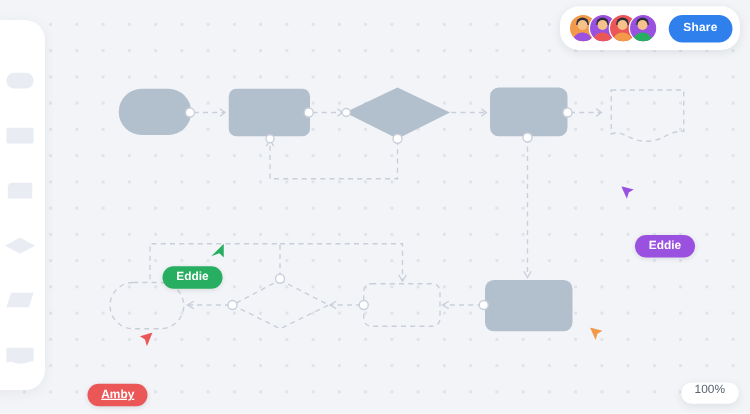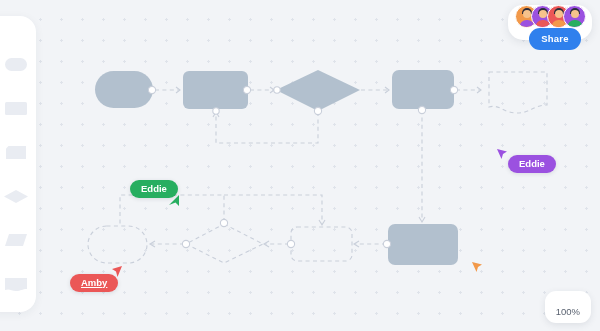--- a/index.html
+++ b/index.html
@@ -28,21 +28,21 @@
     width:34px;height:44px;display:flex;align-items:center;justify-content:center;
     margin-right:3px;cursor:pointer;
   }
   .tool svg{display:block;}
   .tool .fillshape{fill:#e9ecf2;}
   
   #topbar{
     position:absolute;right:8px;top:5px;height:35px;
     background:#ffffff;border-radius:15px;
     box-shadow:0 2px 8px rgba(40,50,70,.10);
-    display:flex;align-items:center;padding:0 6px 0 7px;gap:0;flex-direction:column;
+    display:flex;align-items:center;padding:0 6px 0 7px;gap:0;
   }
   .avatars{display:flex;align-items:center;}
   .avatar{
     width:21px;height:21px;border-radius:50%;
     border:1.6px solid #ffffff;margin-left:-7px;position:relative;overflow:hidden;
     box-sizing:content-box;
   }
   .avatar:first-child{margin-left:0;}
   .av-face{position:absolute;left:50%;top:4px;transform:translateX(-50%);
            width:8px;height:8px;border-radius:50%;}
@@ -54,35 +54,35 @@
     margin-left:9px;background:#2f80ed;color:#ffffff;
     font-size:9.5px;font-weight:bold;letter-spacing:.2px;
     border:none;border-radius:11px;padding:5px 12px 6px;cursor:pointer;
     font-family:"Liberation Sans", sans-serif;
   }
   
   #zoom-pill{
     position:absolute;right:9px;bottom:8px;
     background:#ffffff;border-radius:11px;
     box-shadow:0 2px 7px rgba(40,50,70,.10);
-    padding:15px 11px 6px;font-size:9.5px;color:#5a6270;cursor:pointer;
+    padding:0 11px 6px;font-size:9.5px;color:#5a6270;cursor:pointer;
   }
   
   #canvas{position:absolute;left:0;top:0;width:600px;height:331px;}
   .sh-fill{fill:#b2c0ce;}
   .sh-ghost{fill:none;stroke:#c9cfda;stroke-width:1.1;stroke-dasharray:4 3.4;}
   .link{fill:none;stroke:#c9cfda;stroke-width:1.1;stroke-dasharray:4 3.4;}
   .dot{fill:#ffffff;stroke:#c9cfda;stroke-width:1.1;}
   .arrow{fill:none;stroke:#c9cfda;stroke-width:1.1;}
   
   .tag{
     position:absolute;display:flex;align-items:center;
     border-radius:10px;padding:3px 11px 4px;
     font-size:9.5px;color:#ffffff;font-weight:bold;white-space:nowrap;
-    box-shadow:0 1px 4px rgba(40,50,70,.13);cursor:pointer;
+    box-shadow:0 1px 4px rgba(40,50,70,.13);cursor:pointer;margin-top:33px;
   }
   .cursor{position:absolute;width:0;height:0;}
   .cursor svg{display:block;}
 </style>
 </head>
 <body>
 
 <div id="app">
 
   <svg id="canvas" viewBox="0 0 600 331" xmlns="http://www.w3.org/2000/svg">

